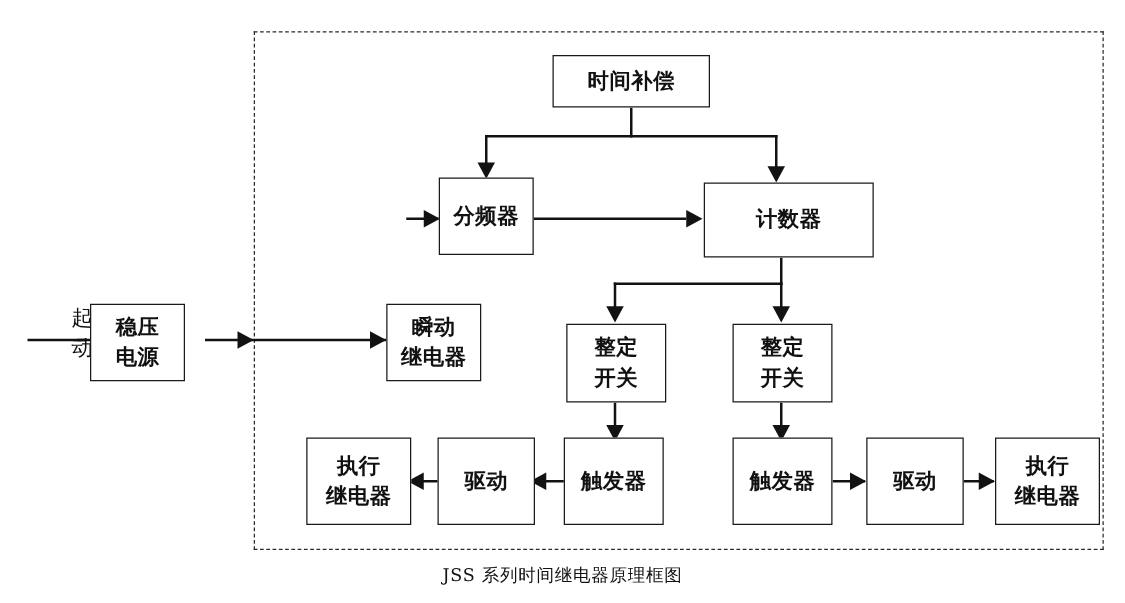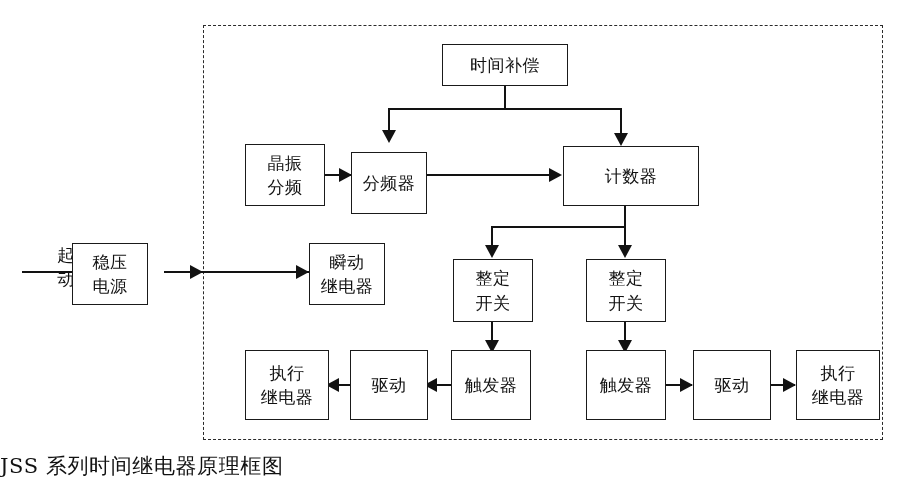--- a/index.html
+++ b/index.html
@@ -30,37 +30,38 @@
     flex-direction: column;
     align-items: center;
     justify-content: center;
     color: #111111;
     font-size: 17px;
     line-height: 1.42;
     letter-spacing: 0.5px;
     text-align: center;
     white-space: pre-line;
     z-index: 3;
+    font-weight: bold;
   }
   .free-label {
     position: absolute;
     color: #111111;
     font-size: 17px;
     line-height: 1.42;
     letter-spacing: 0.5px;
     text-align: center;
     white-space: pre-line;
     z-index: 3;
   }
   .caption {
     position: absolute;
     width: 100%;
-    text-align: left;
+    text-align: center;
     color: #111111;
-    font-size: 21px;
+    font-size: 14px;
     letter-spacing: 0.6px;
     font-family: "DejaVu Serif", "Liberation Serif", serif;
     z-index: 4;
   }
   .ln {
     position: absolute;
     background: #121212;
     z-index: 1;
   }
   .ln-h { height: 2.4px; }
@@ -112,27 +113,25 @@
 
   <div class="box" style="left:442px; top:44px; width:126px; height:42px;">时间补偿</div>
 
   <div class="ln ln-v" style="left:504px; top:86px; height:24px;"></div>
   <div class="ln ln-h" style="left:388px; top:108px; width:234px;"></div>
   <div class="ln ln-v" style="left:388px; top:108px; height:26px;"></div>
   <div class="arrow arrow-d" style="left:382px; top:130px;"></div>
   <div class="ln ln-v" style="left:620px; top:108px; height:28px;"></div>
   <div class="arrow arrow-d" style="left:614px; top:133px;"></div>
 
-  <div class="box" style="left:245px; top:144px; width:80px; height:62px;">晶振
-分频</div>
 
   <div class="ln ln-h" style="left:325px; top:174px; width:26px;"></div>
   <div class="arrow arrow-r" style="left:339px; top:168px;"></div>
 
-  <div class="box" style="left:351px; top:152px; width:76px; height:62px;">分频器</div>
+  <div class="box" style="left:351px; top:142px; width:76px; height:62px;">分频器</div>
 
   <div class="ln ln-h" style="left:427px; top:174px; width:122px;"></div>
   <div class="arrow arrow-r" style="left:549px; top:168px;"></div>
 
   <div class="box" style="left:563px; top:146px; width:136px; height:60px;">计数器</div>
 
   <div class="ln ln-v" style="left:624px; top:206px; height:22px;"></div>
   <div class="ln ln-h" style="left:491px; top:226px; width:135px;"></div>
   <div class="ln ln-v" style="left:491px; top:226px; height:23px;"></div>
   <div class="arrow arrow-d" style="left:485px; top:245px;"></div>

